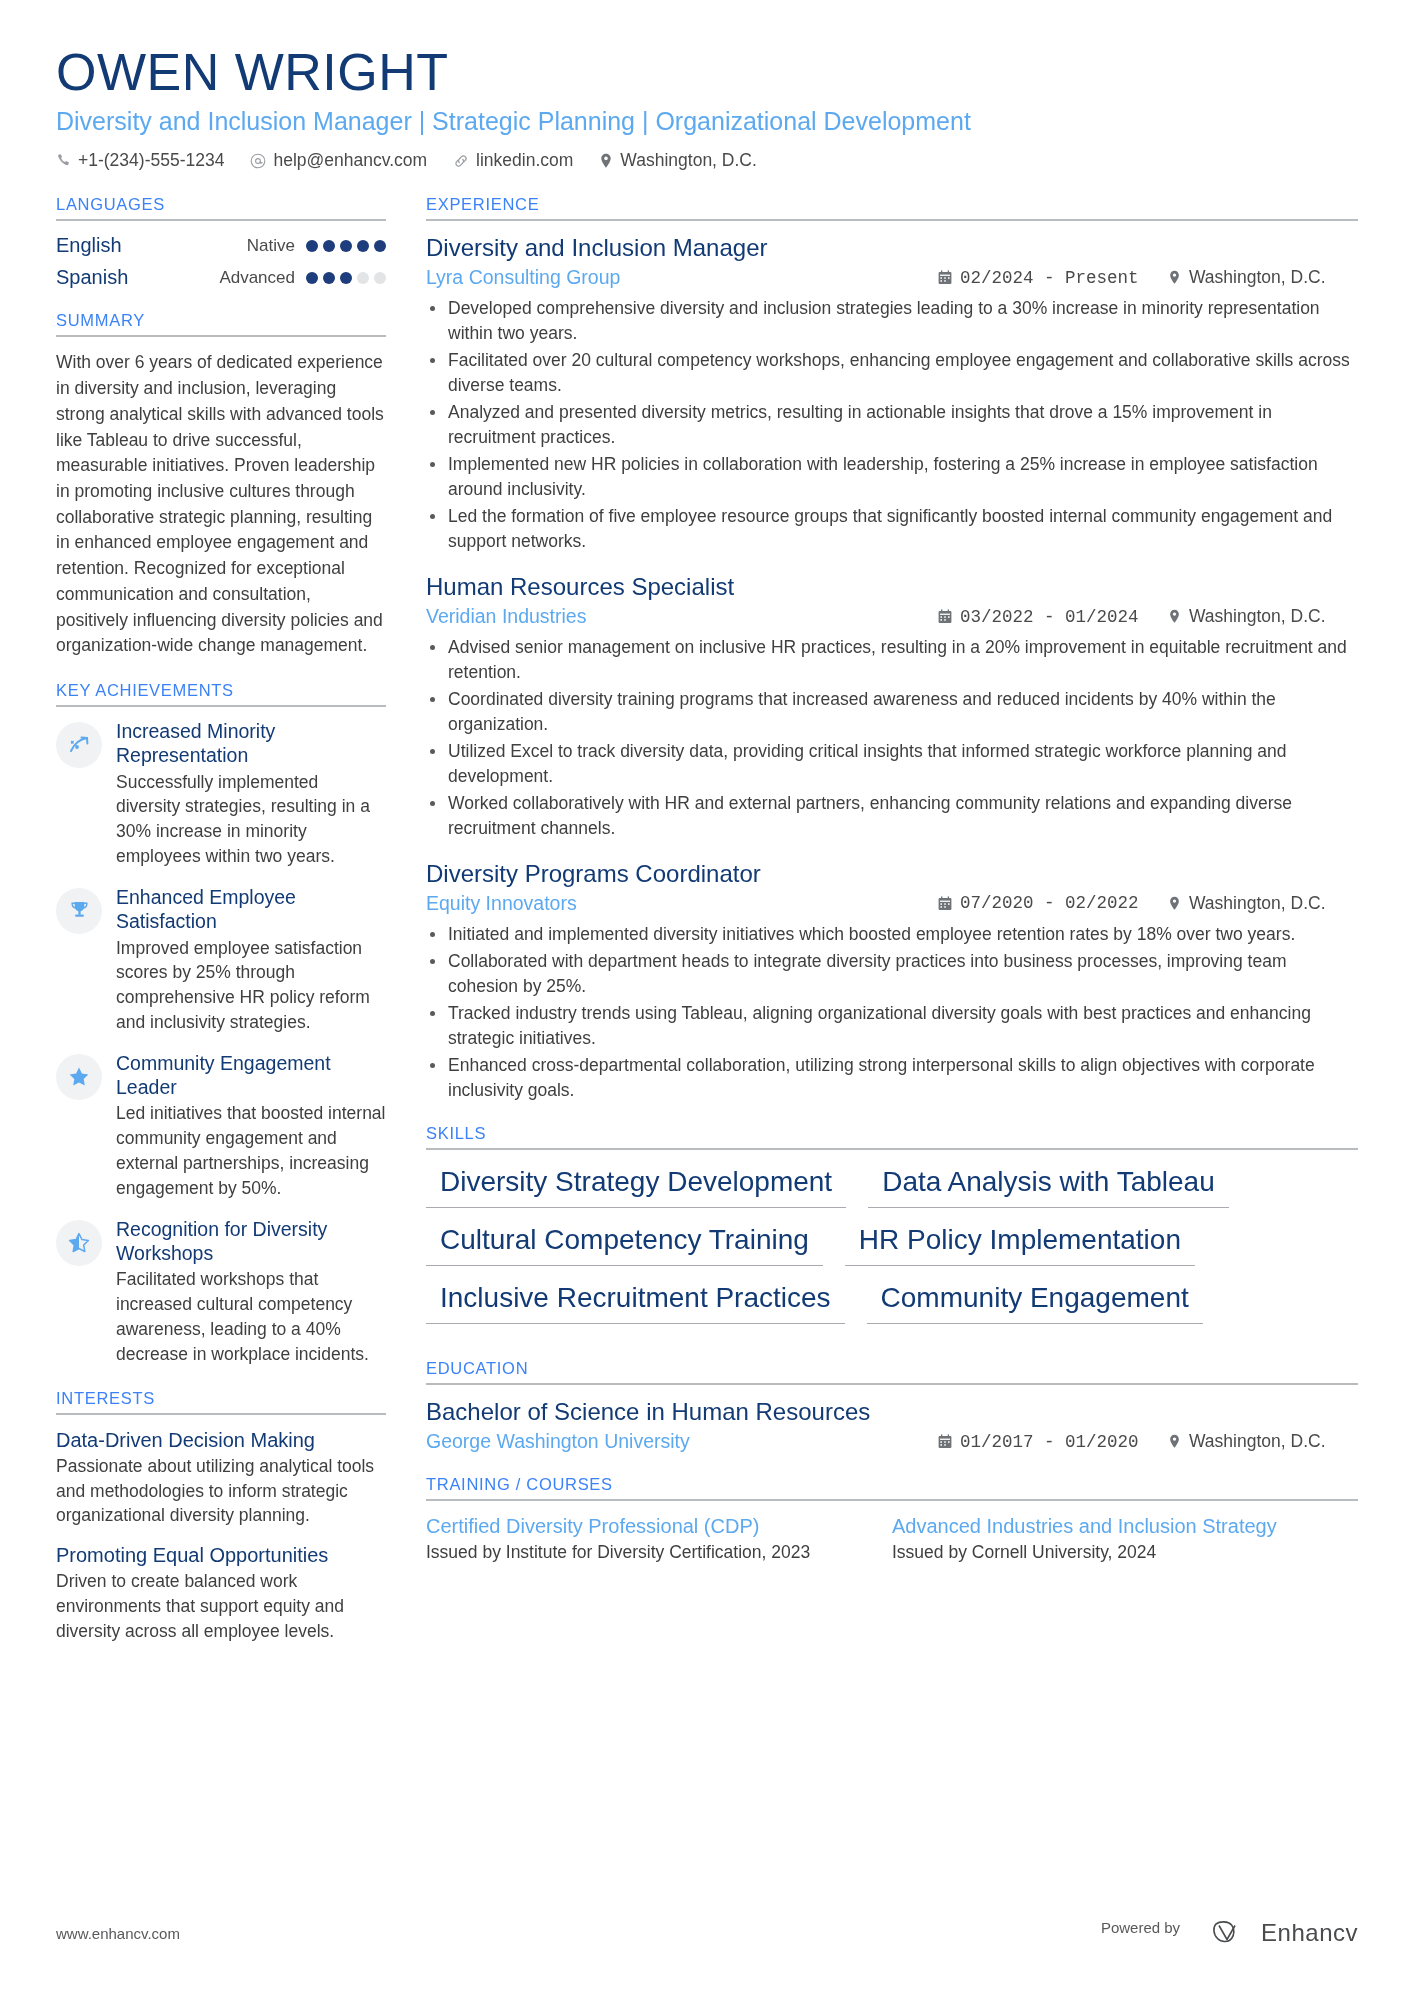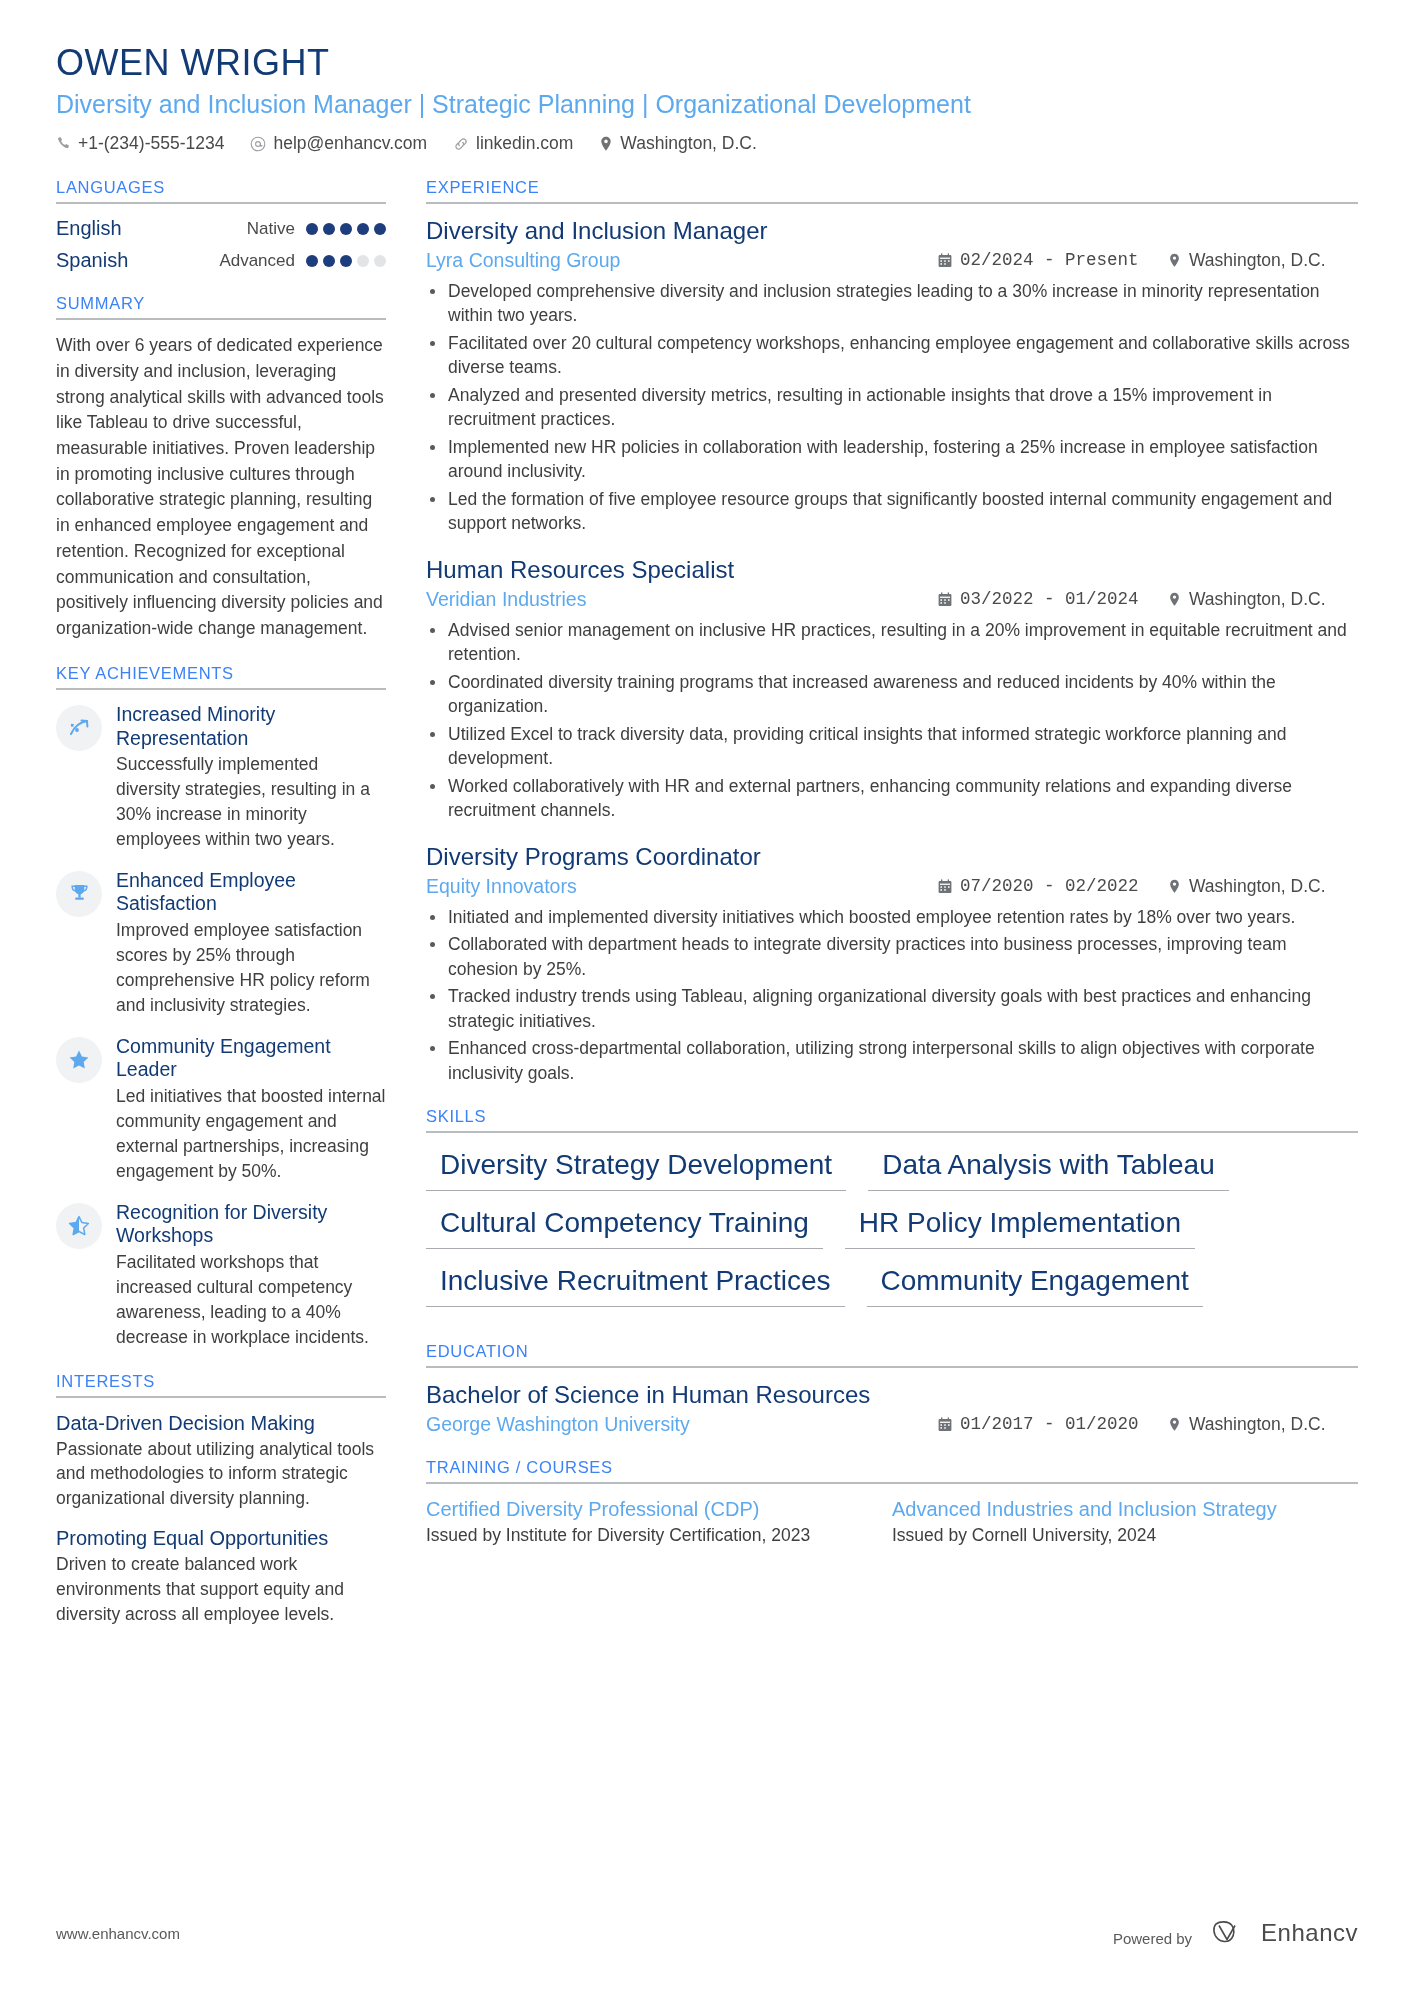--- a/index.html
+++ b/index.html
@@ -15,21 +15,21 @@
   }
 
   .page {
     padding: 44px 52px 0 56px;
     position: relative;
     height: 1995px;
   }
 
   
   .hdr-name {
-    font-size: 36px;
+    font-size: 52px;
     font-weight: 400;
     letter-spacing: 0.5px;
     color: #123a74;
     line-height: 1.08;
     font-family: "Liberation Sans", sans-serif;
   }
   .hdr-title {
     font-size: 25px;
     color: #5ca9ef;
     margin-top: 6px;
@@ -249,22 +249,22 @@
     left: 56px; right: 52px;
     bottom: 48px;
     display: flex;
     align-items: center;
     justify-content: space-between;
     font-size: 15px;
     color: #58595b;
   }
   .brand {
     display: flex;
-    align-items: flex-end;
-    gap: 20px;
+    align-items: flex-start;
+    gap: 32px;
   }
   .brand-logo { display: flex; align-items: center; gap: 9px; }
   .brand-word {
     font-size: 24px;
     color: #4a4b4d;
     letter-spacing: 0.5px;
   }
 </style>
 </head>
 <body>

